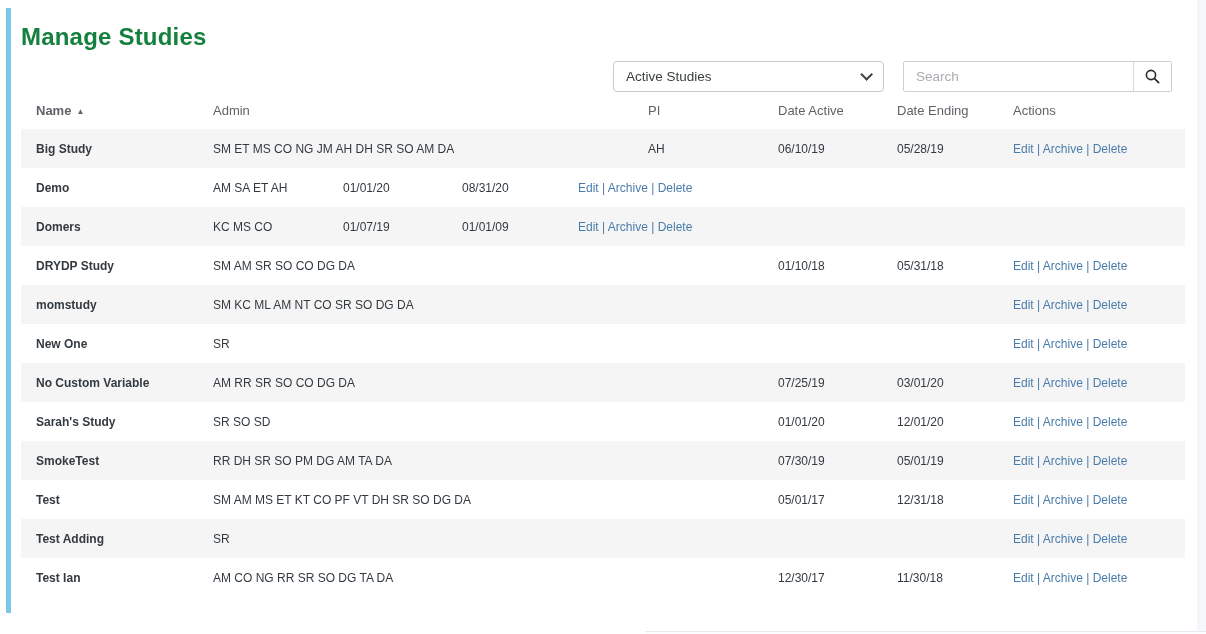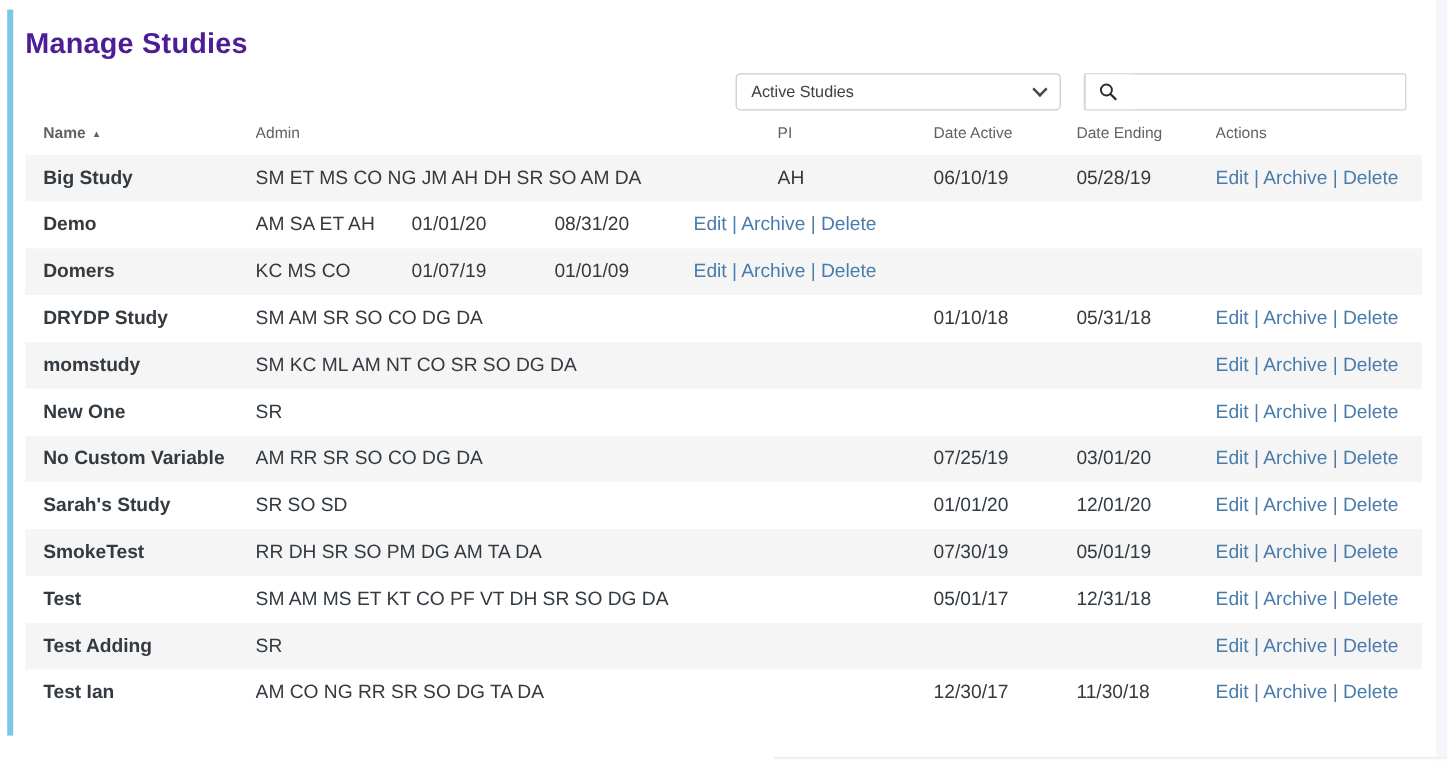--- a/index.html
+++ b/index.html
@@ -11,21 +11,21 @@
   .accent-bar {
     position:absolute; left:6px; top:8px; width:5px; height:605px;
     background:var(--accent,#79c8ea);
   }
   .scroll-track {
     position:absolute; right:0; top:0; bottom:0; width:9px;
     background:#f3f6fa;
   }
   .page-title {
     position:absolute; left:21px; top:23px;
-    font-size:24px; font-weight:600; color:#4c1d95; letter-spacing:.2px;
+    font-size:24px; font-weight:600; color:#15803d; letter-spacing:.2px;
   }
   
   .filter-select {
     position:absolute; left:613px; top:61px; width:271px; height:31px;
     border:1px solid #c9c9c9; border-radius:4px; background:#fff;
     display:flex; align-items:center; padding:0 12px; cursor:pointer;
   }
   .filter-select .value { font-size:13.5px; color:#3c4043; flex:1; }
   .chevron {
     width:9px; height:9px; border-right:2px solid #444; border-bottom:2px solid #444;
@@ -55,21 +55,21 @@
   .c-name { width:177px;font-weight:bold; }
   .c-admin { width:435px; }
   .c-pi { width:130px; }
   .c-da { width:119px; }
   .c-de { width:116px; }
   .c-actions { flex:1; }
   .sort-arrow { font-size:8px; margin-left:5px; color:#5f6368; position:relative; top:-1px; }
   .tbody { position:absolute; left:21px; top:129px; width:1164px; }
   .row {
     display:flex; align-items:center; height:39px; padding-left:15px;
-    font-size:16px; color:#333a40; background:#ffffff;
+    font-size:12px; color:#333a40; background:#ffffff;
   }
   .row.striped { background:var(--stripe,#f5f5f5); }
   .action-link {
     color:var(--link,#4a7cab); text-decoration:none; font-weight:500; cursor:pointer;
   }
   .sep { color:var(--link,#4a7cab); font-weight:500; }
   .footer-edge {
     position:absolute; left:645px; right:0; bottom:0; height:3px;
     border-top:1px solid #e6e9ee; background:#fbfcfd;
   }
@@ -81,20 +81,21 @@
 <div class="scroll-track"></div>
 
 <h1 class="page-title">Manage Studies</h1>
 
 <div class="filter-select">
   <span class="value">Active Studies</span>
   <span class="chevron"></span>
 </div>
 
 <div class="search-group">
+  <input type="text" placeholder="Search" style="">
   <div class="search-btn">
     <span style="display:flex">
       <svg width="17" height="17" viewBox="0 0 17 17" fill="none">
         <circle cx="7" cy="7" r="4.6" stroke="#2b2b2b" stroke-width="1.6"></circle>
         <line x1="10.6" y1="10.6" x2="14.6" y2="14.6" stroke="#2b2b2b" stroke-width="1.8" stroke-linecap="round"></line>
       </svg>
     </span>
   </div>
 </div>
 

